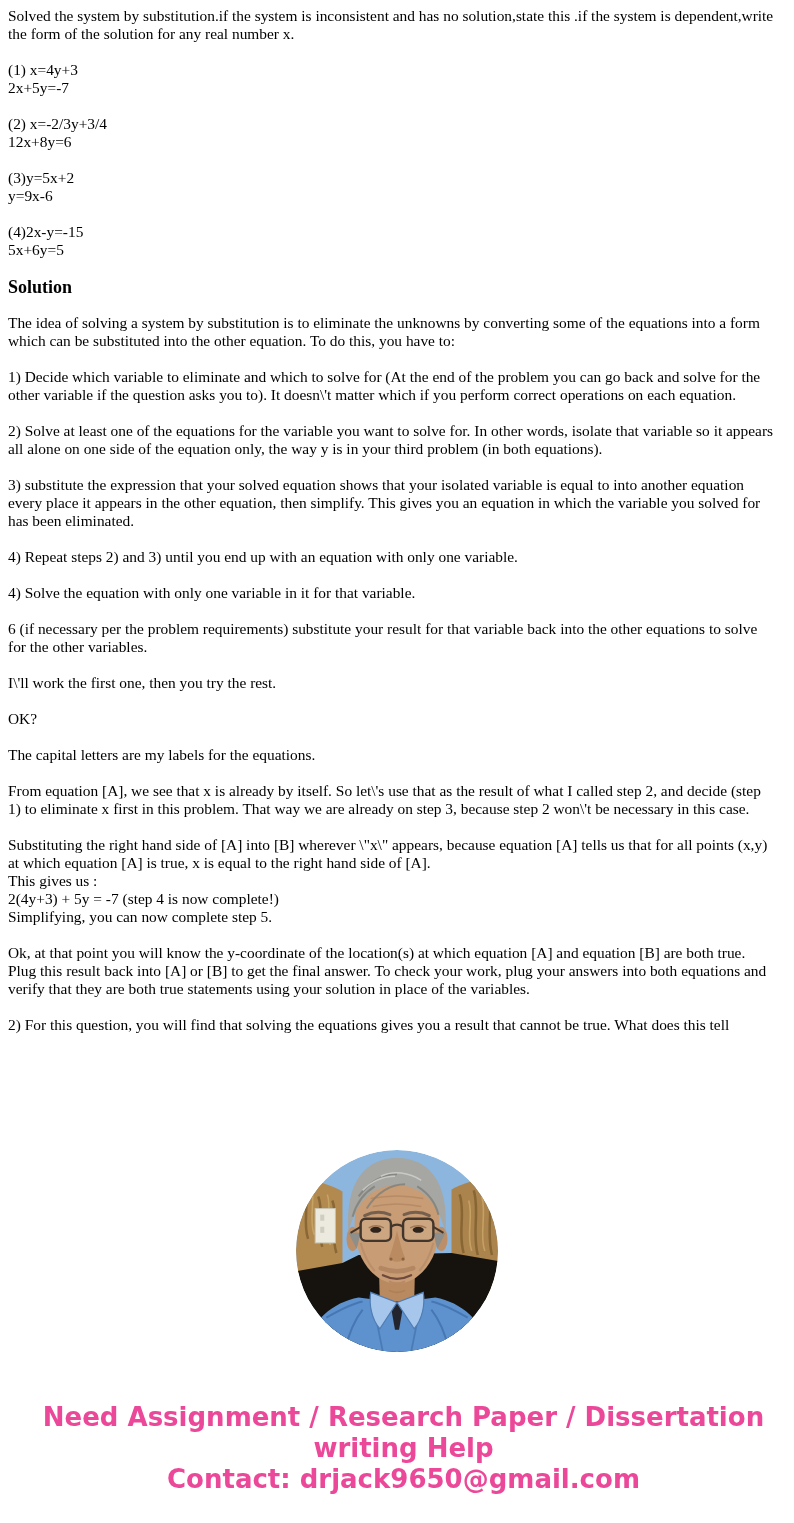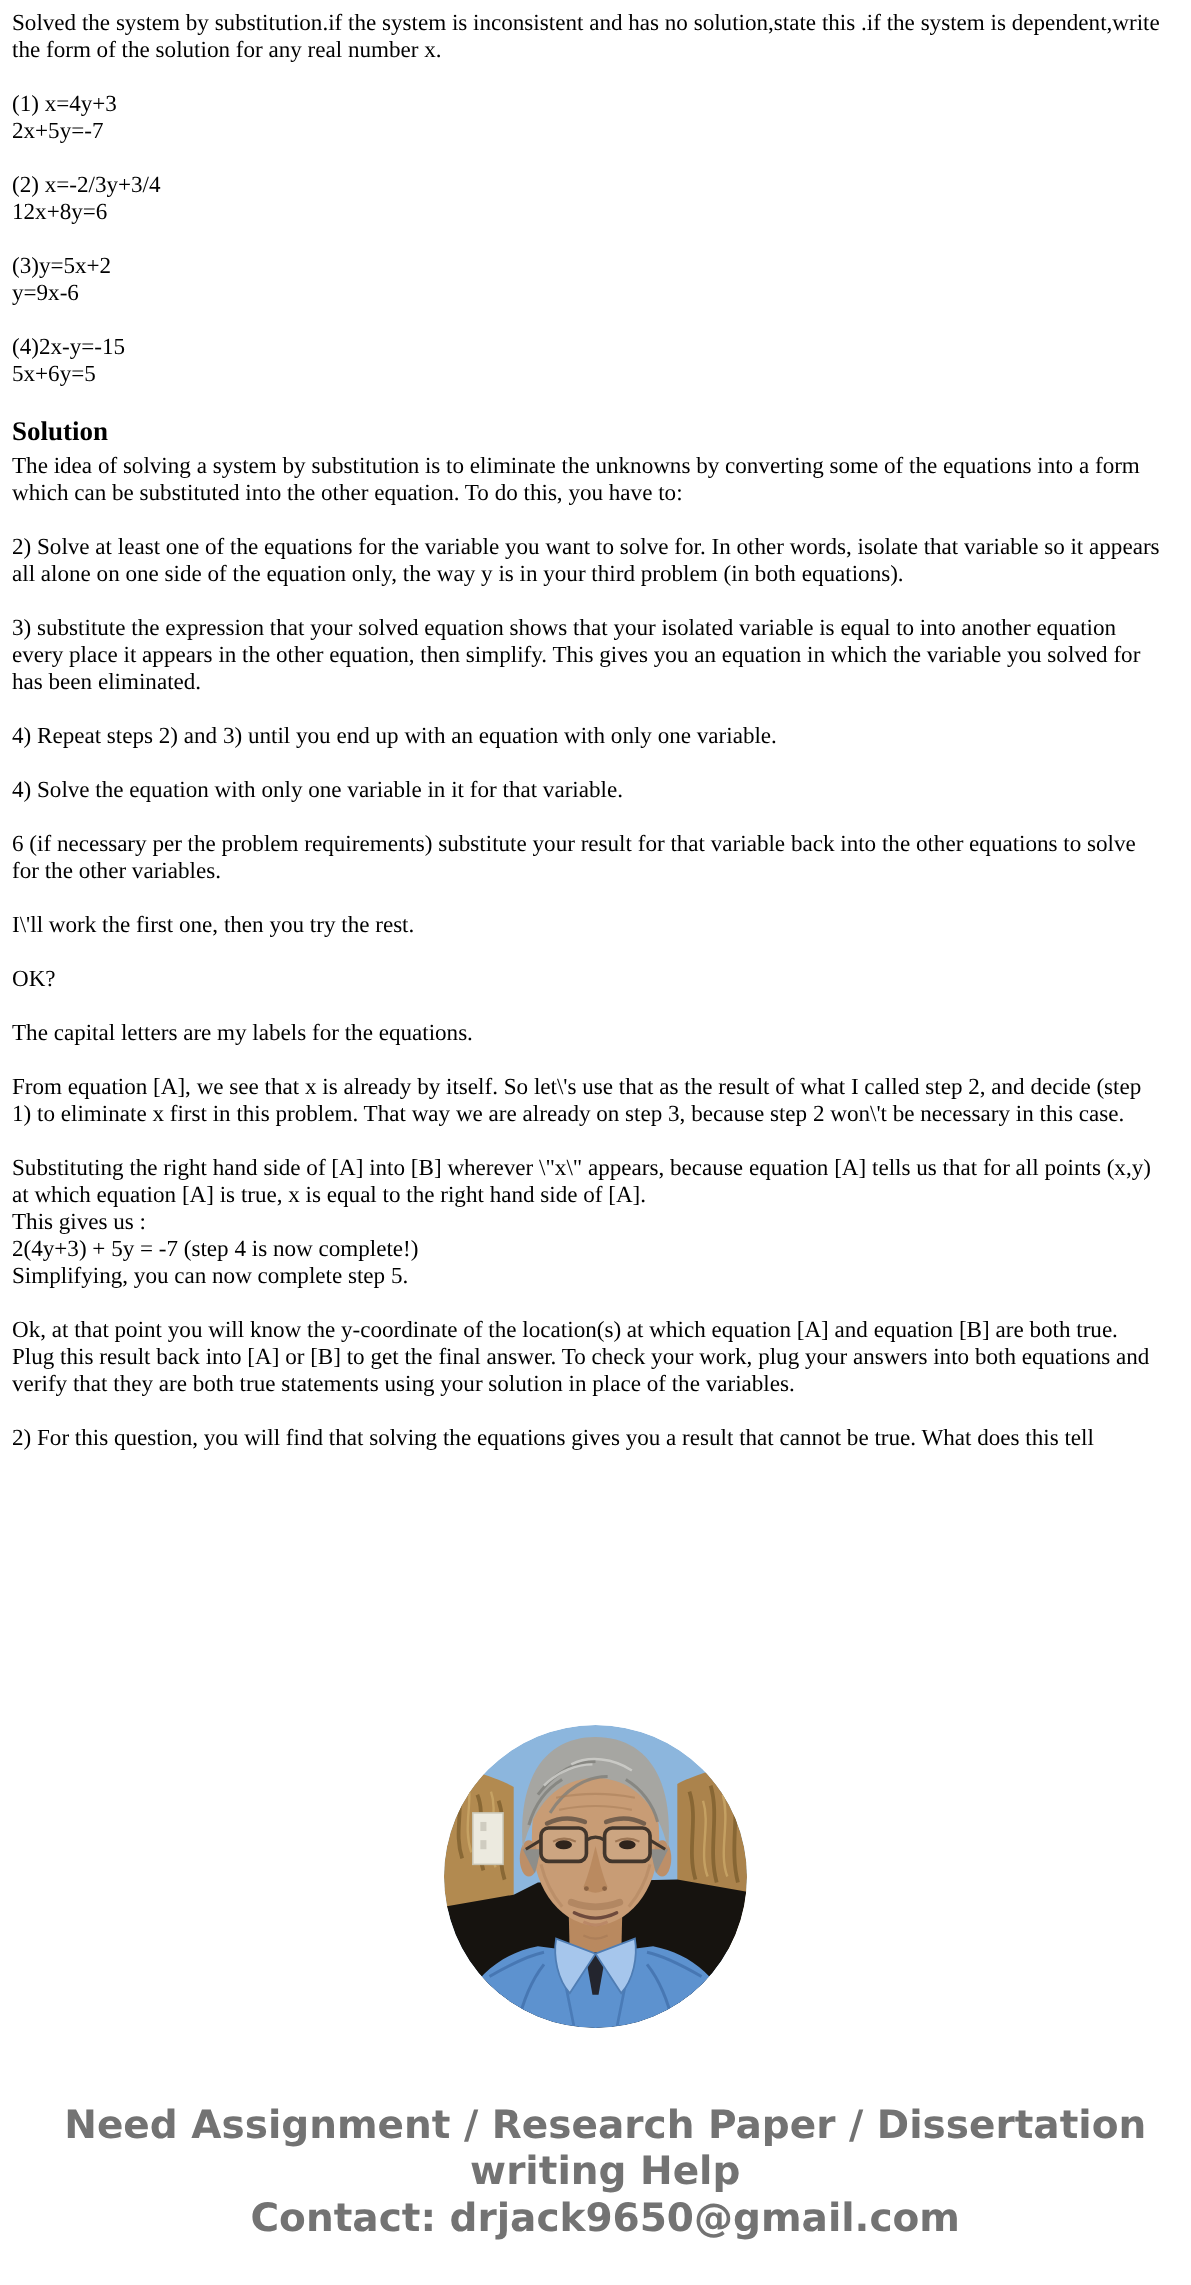--- a/index.html
+++ b/index.html
@@ -21,42 +21,42 @@
     line-height: 18px;
   }
   .para {
     margin: 0 0 18px 0;
     white-space: pre-line;
   }
   .heading {
     font-size: 18px;
     line-height: 21px;
     font-weight: bold;
-    margin: 6px 0 4px 0;
+    margin: 6px 0 16px 0;
   }
   .photo-wrap {
     margin-top: 23px;
     display: flex;
     justify-content: center;
   }
   .photo-circle {
     width: 202px;
     height: 202px;
     border-radius: 50%;
     overflow: hidden;
   }
   .photo-circle svg { display: block; width: 100%; height: 100%; }
   .footer {
     margin-top: 50px;
     text-align: center;
     font-family: "DejaVu Sans", sans-serif;
     font-weight: bold;
     font-size: 26px;
     line-height: 31px;
-    color: #737373;
+    color: #ec4899;
     margin-left: 13px;
   }
   .footer-heading {
     max-width: 742px;
     margin: 0 auto;
   }
   .footer-contact {
     margin: 0 auto;
   }
 </style>
@@ -71,20 +71,21 @@
       <p class="para">(2) x=-2/3y+3/4
 12x+8y=6</p>
       <p class="para">(3)y=5x+2
 y=9x-6</p>
       <p class="para">(4)2x-y=-15
 5x+6y=5</p>
     </div>
   <h2 class="heading">Solution</h2>
   <div id="paragraphs">
       <p class="para">The idea of solving a system by substitution is to eliminate the unknowns by converting some of the equations into a form which can be substituted into the other equation. To do this, you have to:</p>
+      <p class="para">1) Decide which variable to eliminate and which to solve for (At the end of the problem you can go back and solve for the other variable if the question asks you to). It doesn\'t matter which if you perform correct operations on each equation.</p>
       <p class="para">2) Solve at least one of the equations for the variable you want to solve for. In other words, isolate that variable so it appears all alone on one side of the equation only, the way y is in your third problem (in both equations).</p>
       <p class="para">3) substitute the expression that your solved equation shows that your isolated variable is equal to into another equation every place it appears in the other equation, then simplify. This gives you an equation in which the variable you solved for has been eliminated.</p>
       <p class="para">4) Repeat steps 2) and 3) until you end up with an equation with only one variable.</p>
       <p class="para">4) Solve the equation with only one variable in it for that variable.</p>
       <p class="para">6 (if necessary per the problem requirements) substitute your result for that variable back into the other equations to solve for the other variables.</p>
       <p class="para">I\'ll work the first one, then you try the rest.</p>
       <p class="para">OK?</p>
       <p class="para">The capital letters are my labels for the equations.</p>
       <p class="para">From equation [A], we see that x is already by itself. So let\'s use that as the result of what I called step 2, and decide (step 1) to eliminate x first in this problem. That way we are already on step 3, because step 2 won\'t be necessary in this case.</p>
       <p class="para">Substituting the right hand side of [A] into [B] wherever \"x\" appears, because equation [A] tells us that for all points (x,y) at which equation [A] is true, x is equal to the right hand side of [A].

